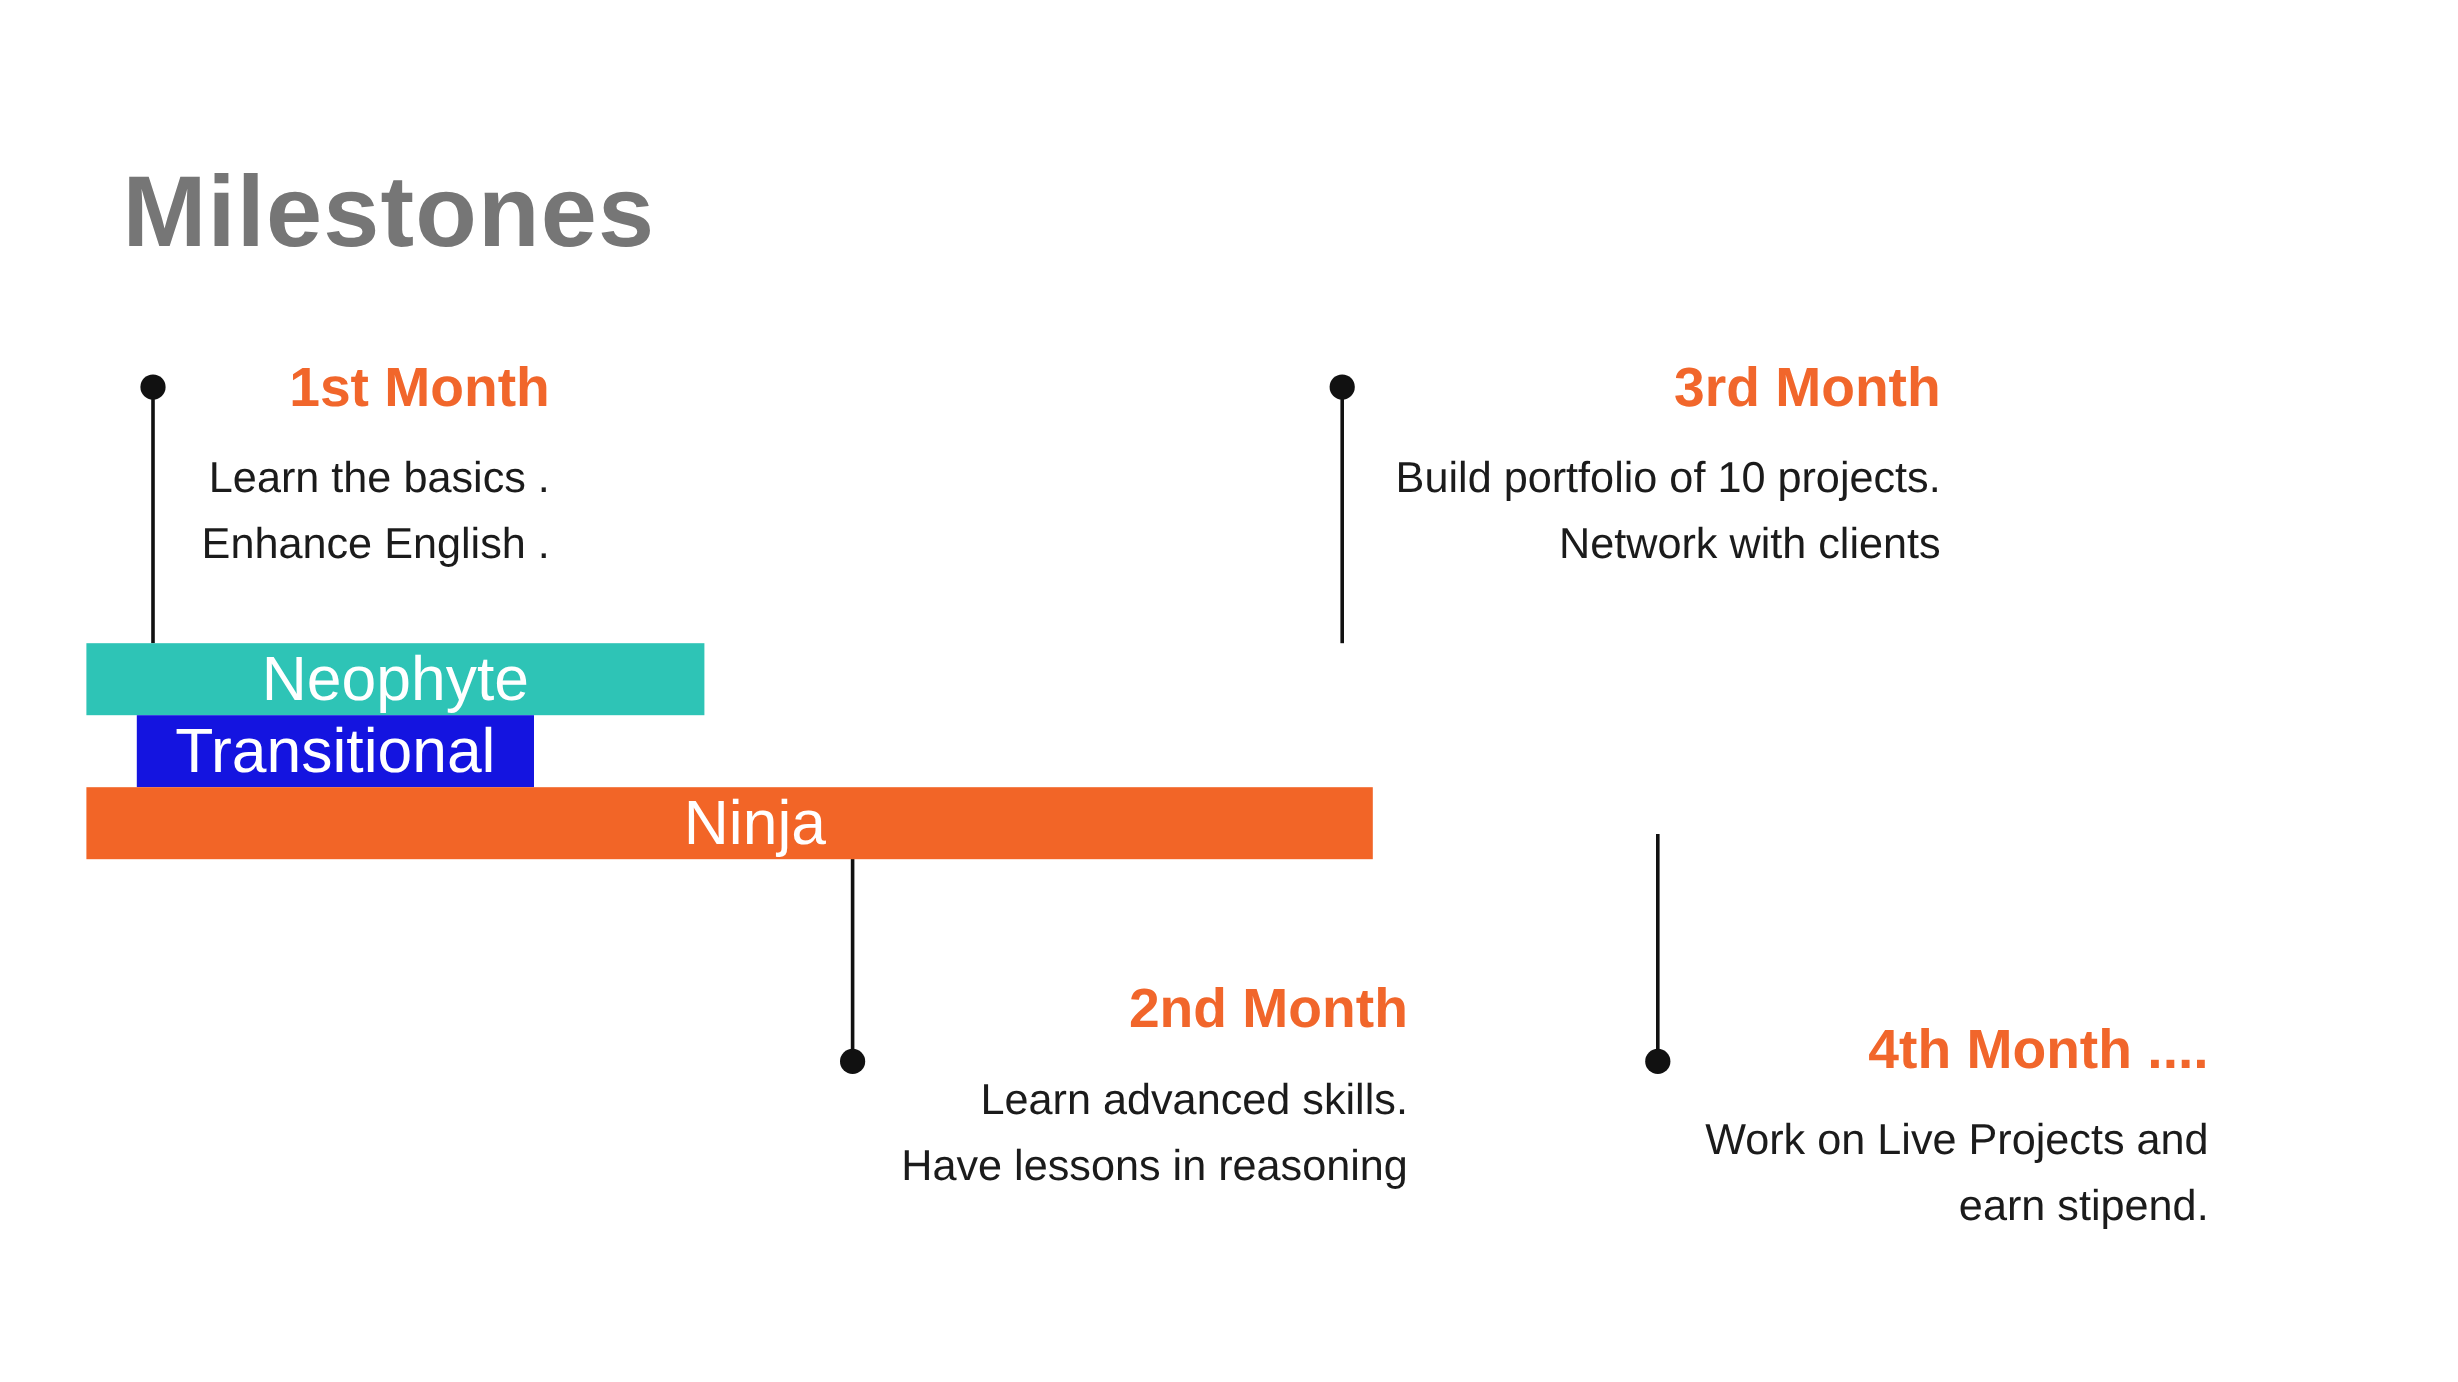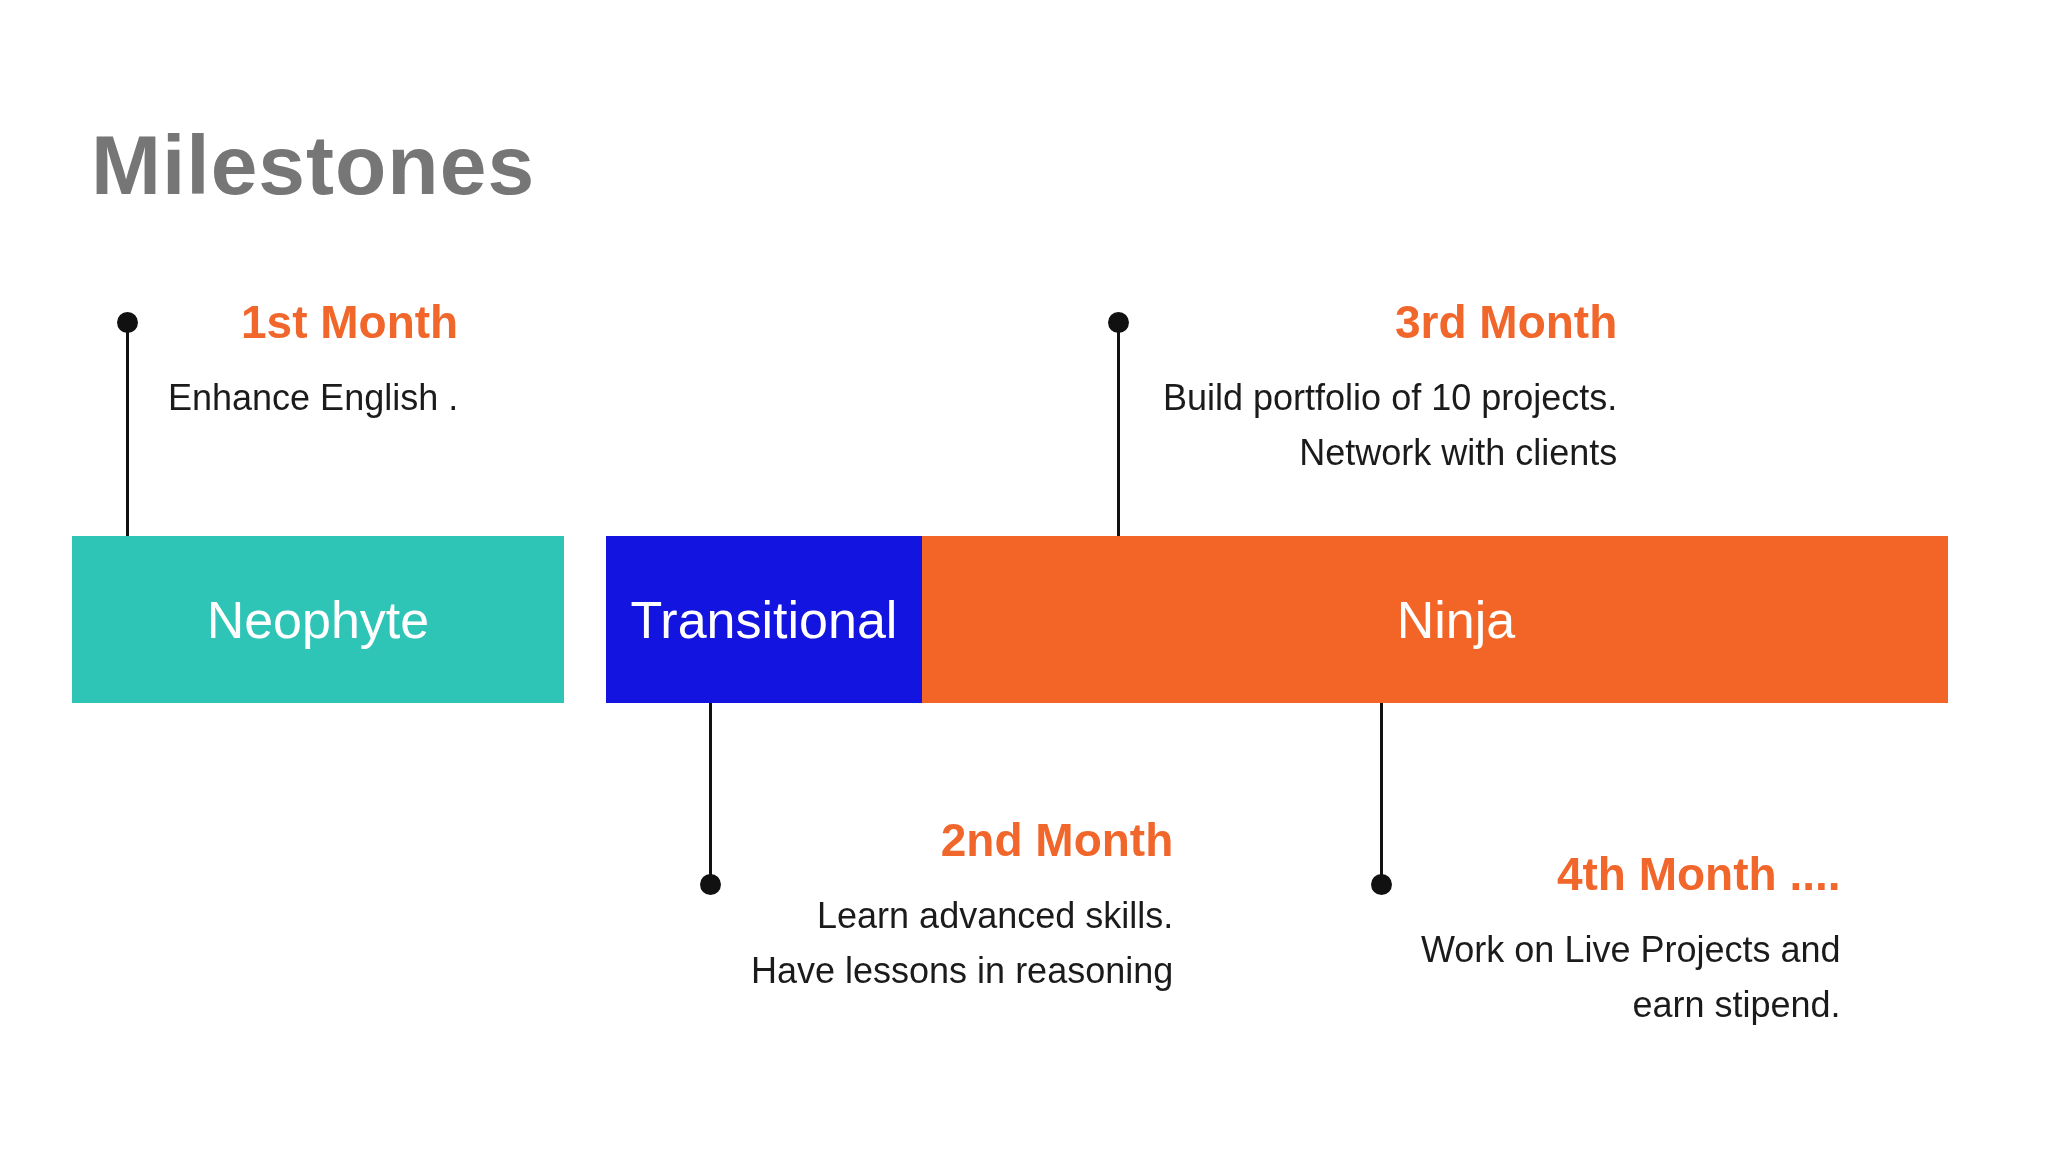--- a/index.html
+++ b/index.html
@@ -13,36 +13,37 @@
     height: 1152px;
     background: var(--background, #ffffff);
     overflow: hidden;
   }
 
   
   .page-title {
     position: absolute;
     left: 86px;
     top: 118px;
-    margin: 5px;
+    margin: 16px;
     font-size: 84px;
     line-height: 1;
     font-weight: 700;
     letter-spacing: 1px;
     color: var(--title_gray, #767676);
   }
 
   
   .timeline-bar {
     position: absolute;
     left: 72px;
     top: 536px;
     width: 1876px;
-    height: 167px;
+    height: 121px;
     display: flex;
+    flex-direction: column;
   }
   .segment {
     height: 100%;
     display: flex;
     align-items: center;
     justify-content: center;
   }
   .segment-label {
     color: #ffffff;
     font-size: 52px;
@@ -112,20 +113,21 @@
   <div class="milestone-dot dot-3"></div>
 
   <div class="connector-line line-2"></div>
   <div class="milestone-dot dot-2"></div>
 
   <div class="connector-line line-4"></div>
   <div class="milestone-dot dot-4"></div>
 
   <div class="milestone milestone-1">
     <div class="milestone-heading">1st Month</div>
+    <div class="milestone-line">Learn the basics .</div>
     <div class="milestone-line">Enhance English .</div>
   </div>
 
   <div class="milestone milestone-3">
     <div class="milestone-heading">3rd Month</div>
     <div class="milestone-line">Build portfolio of 10 projects.</div>
     <div class="milestone-line">Network with clients</div>
   </div>
 
   <div class="timeline-bar">

